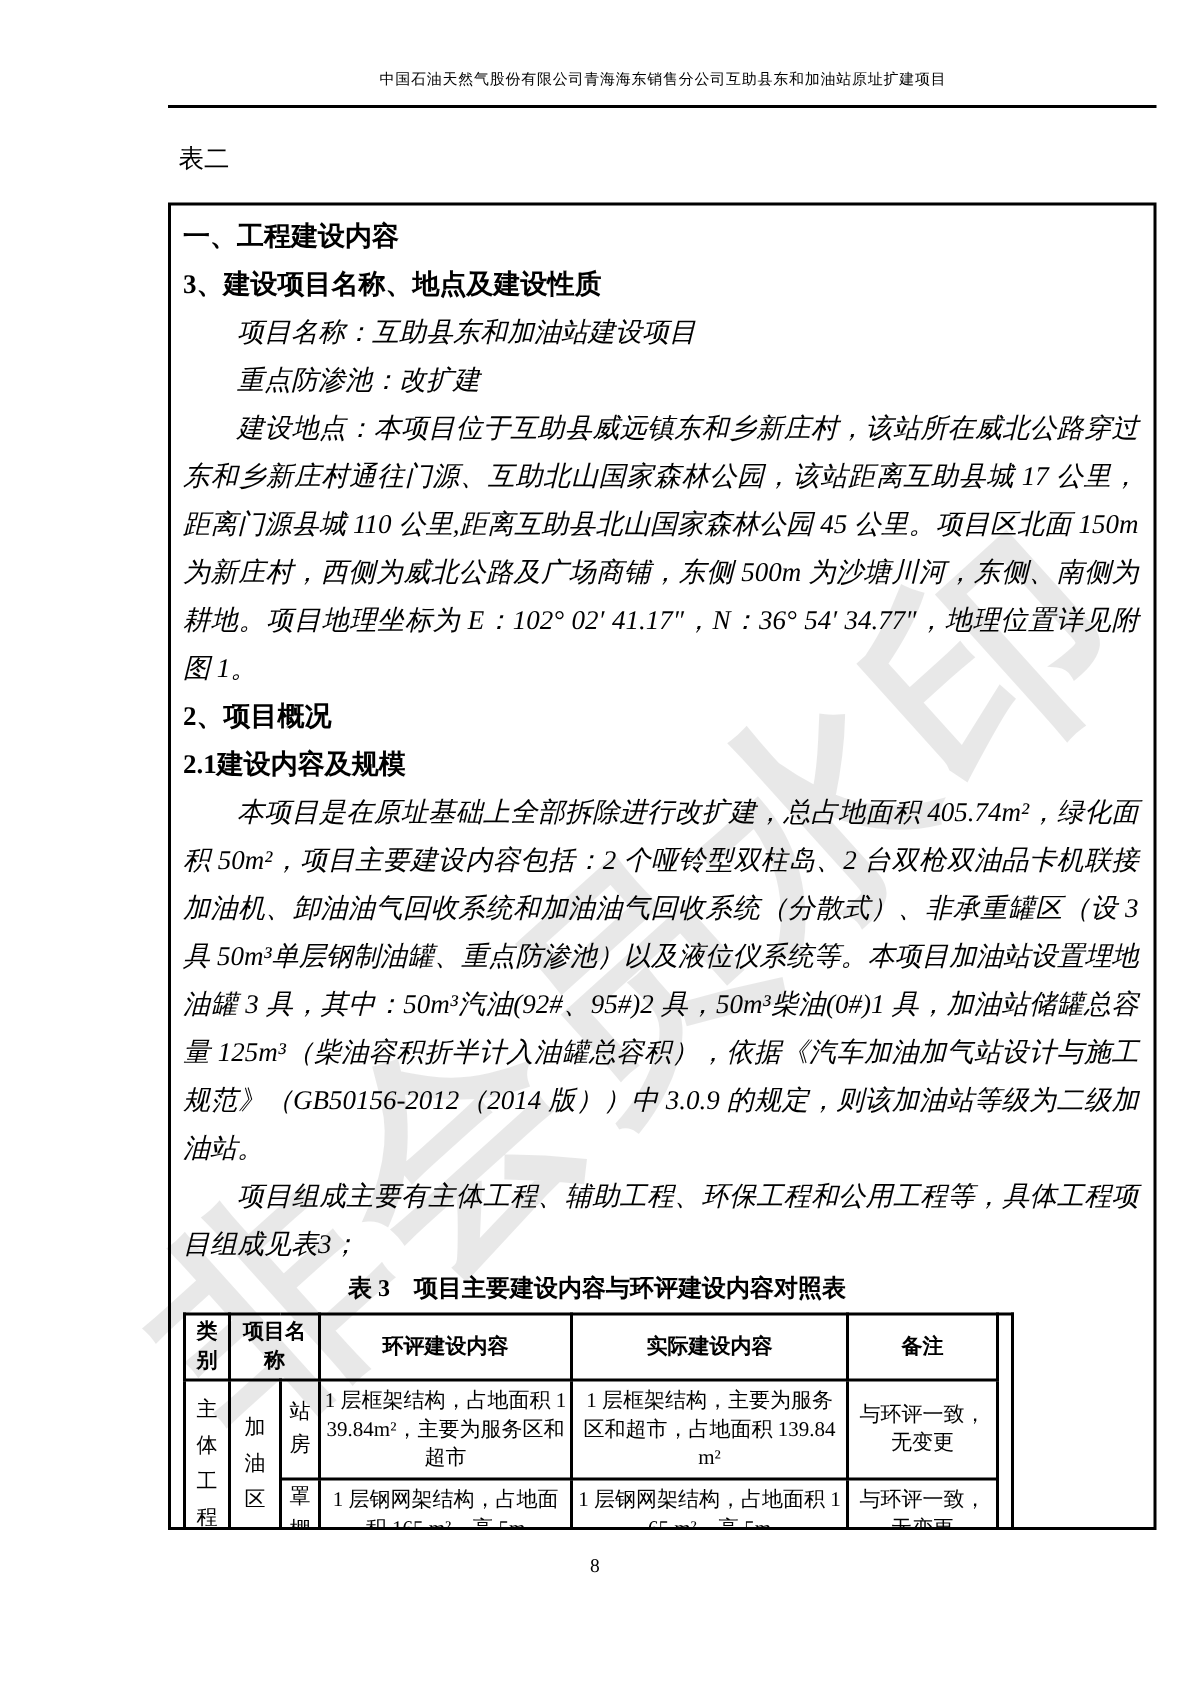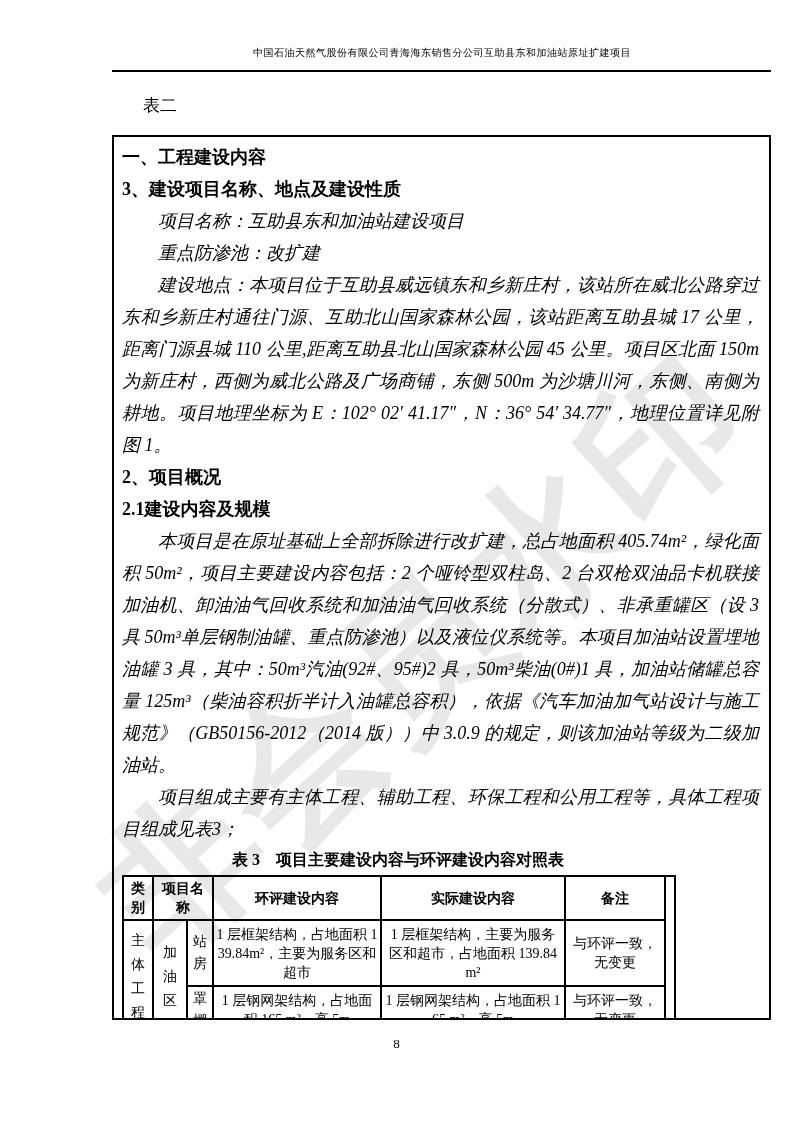--- a/index.html
+++ b/index.html
@@ -17,21 +17,21 @@
     font-family:"Liberation Serif", serif;
   }
   .doc-header {
     position:absolute; top:46px; left:113px; width:658px; z-index:1;
     text-align:center; font-size:10px; letter-spacing:0.5px;
   }
   .header-rule {
     position:absolute; top:70px; left:112px; width:659px;
     border-top:2px solid #000; z-index:1;
   }
-  .form-label { position:absolute; top:94px; left:119px; font-size:17px; z-index:1;margin-left:24px; }
+  .form-label { position:absolute; top:94px; left:119px; font-size:17px; z-index:1; }
   .content-box {
     position:absolute; top:135px; left:112px; width:659px; height:885px;
     border:2px solid #000; padding:4px 10px 0 8px; overflow:hidden; z-index:1;
   }
   .h1, .h2 { font-size:18px; line-height:32px; font-weight:bold; }
   .para { font-size:18px; line-height:32px; }
   .indent { text-indent:2em;font-style:italic; }
   .just { text-align:justify; }
   .tcaption {
     width:552px; font-size:16px; font-weight:bold; text-align:center;

